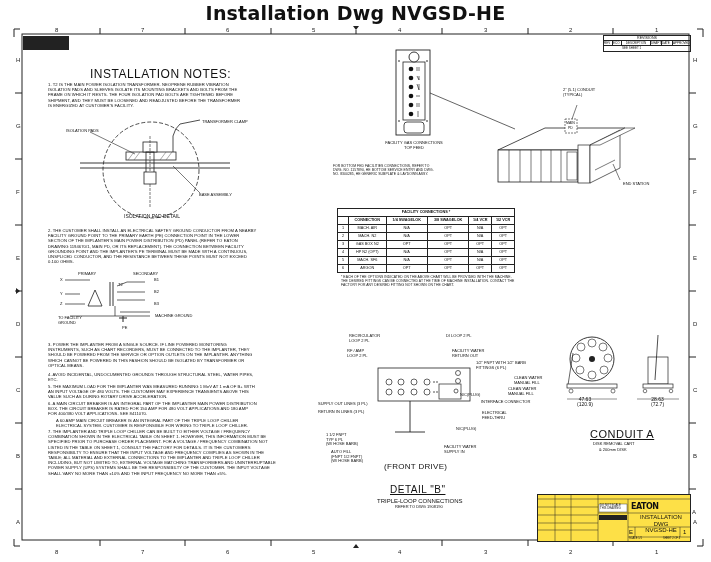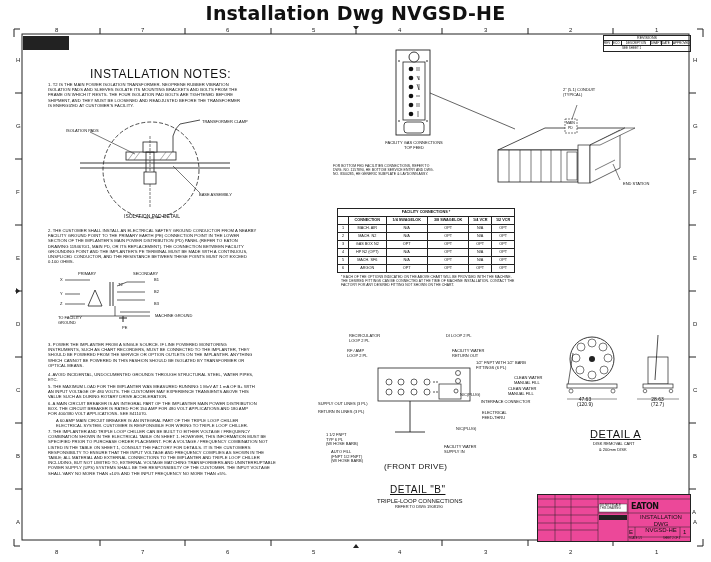--- a/index.html
+++ b/index.html
@@ -409,25 +409,25 @@
   <line x1="72" y1="64" x2="114" y2="64" stroke="#222" stroke-width="0.5"></line>
 </svg>
 <div class="abs small" style="left:577px;top:397px;text-align:center;line-height:5px">
   <div>47.63</div>
   <div>(120.9)</div>
 </div>
 <div class="abs small" style="left:651px;top:397px;text-align:center;line-height:5px">
   <div>28.63</div>
   <div>(72.7)</div>
 </div>
-<div class="abs" style="left:590px;top:428px;font-size:11px;text-decoration:underline;letter-spacing:0.5px">DETAIL  A</div>
+<div class="abs" style="left:590px;top:428px;font-size:11px;text-decoration:underline;letter-spacing:0.5px">CONDUIT  A</div>
 <div class="abs lbl" style="left:593px;top:442px">DISK REMOVAL CART</div>
 <div class="abs lbl" style="left:599px;top:448px">&amp; 200mm DISK</div>
 
-<div class="abs" style="left:537px;top:494px;width:152px;height:46px;border:0.8px solid #222;background:#ec4899">
+<div class="abs" style="left:537px;top:494px;width:152px;height:46px;border:0.8px solid #222;background:#fde047">
   <svg width="152" height="46" style="position:absolute;left:0;top:0">
     <g stroke="#222" stroke-width="0.5" fill="none">
       <line x1="17" y1="0" x2="17" y2="46"></line>
       <line x1="33" y1="0" x2="33" y2="46"></line>
       <line x1="60" y1="0" x2="60" y2="46"></line>
       <line x1="90" y1="4" x2="90" y2="46"></line>
       <line x1="0" y1="4" x2="152" y2="4"></line>
       <line x1="0" y1="12" x2="60" y2="12"></line>
       <line x1="0" y1="20" x2="60" y2="20"></line>
       <line x1="0" y1="28" x2="60" y2="28"></line>

